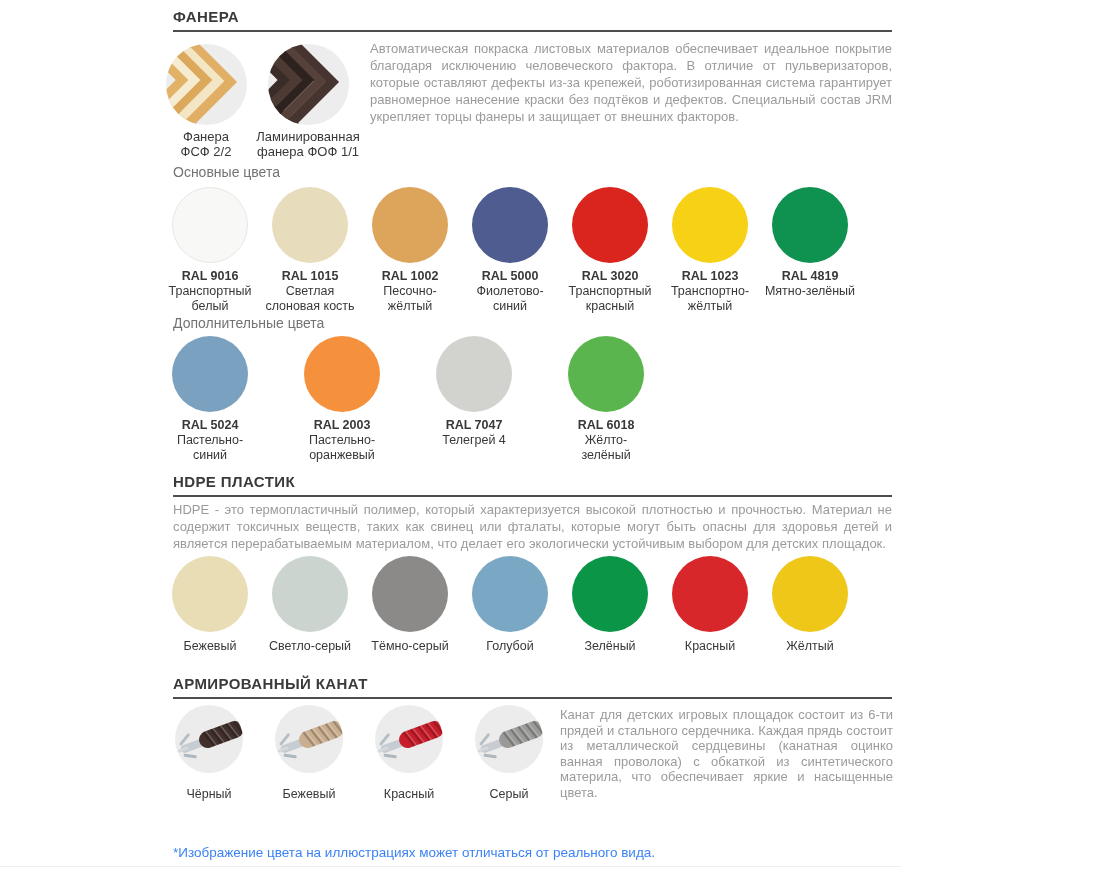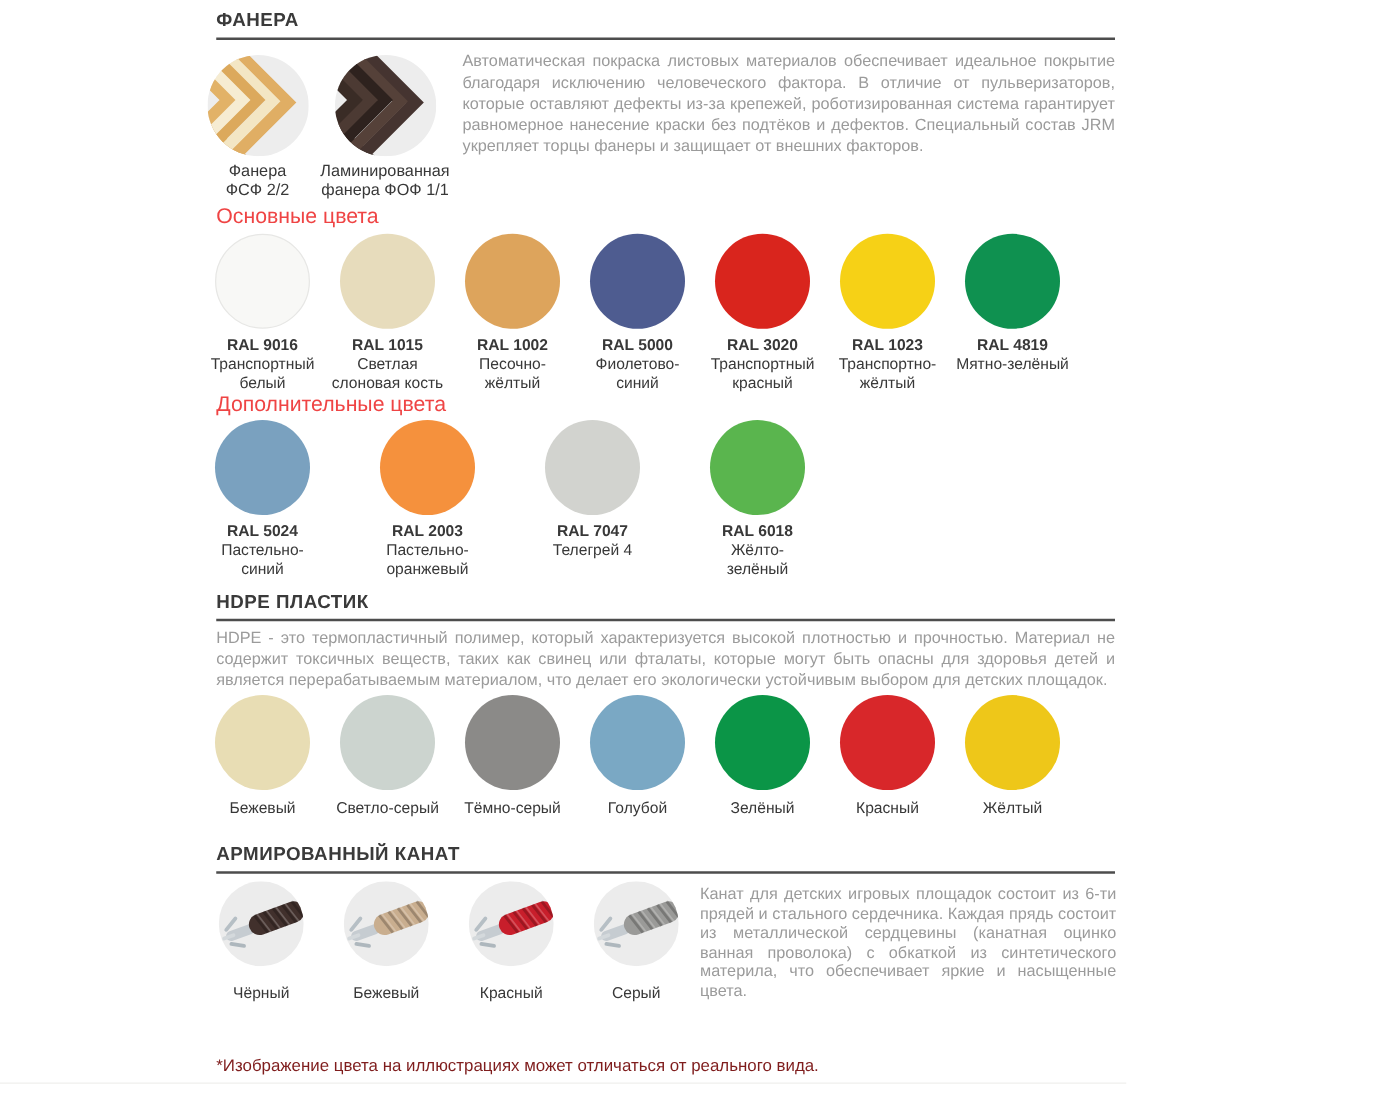--- a/index.html
+++ b/index.html
@@ -10,34 +10,34 @@
   .heading {
     position:absolute; left:173px; width:719px;
     font-size:15px; font-weight:700; color:#3a3a3a; letter-spacing:.4px;
     line-height:16px; padding-bottom:5px; border-bottom:2px solid #4d4d4d;
   }
   .para {
     position:absolute; font-size:13px; line-height:17px; color:#9b9b9b;
     text-align:justify;
   }
   .subtitle {
-    position:absolute; left:173px; font-size:17px; color:#ef4444; line-height:15px;
+    position:absolute; left:173px; font-size:14px; color:#737373; line-height:15px;
   }
   .row { position:absolute; display:flex; }
   .col { width:100px; display:flex; flex-direction:column; align-items:center; }
   .ropecol { width:100px; display:flex; flex-direction:column; align-items:center; }
   .dot { width:76px; height:76px; border-radius:50%; box-sizing:border-box; }
   .code { margin-top:6px; font-size:12.5px; font-weight:700; color:#383838; line-height:15px; text-align:right; }
   .cname { font-size:12.5px; color:#383838; line-height:15px; text-align:center; white-space:pre-line; }
   .hname { margin-top:7px; font-size:12.5px; color:#383838; line-height:15px; text-align:center; }
   .rlabel { margin-top:14px; font-size:12.5px; color:#383838; line-height:15px; text-align:center; }
   .material { position:absolute; width:112px; text-align:center; }
   .material svg { display:block; margin:0 auto; }
   .mlabel { margin-top:4px; font-size:13px; line-height:15px; color:#383838; white-space:pre-line; }
-  .footnote { position:absolute; left:173px; top:845px; font-size:13.5px; color:#7f1d1d; }
+  .footnote { position:absolute; left:173px; top:845px; font-size:13.5px; color:#3b82f6; }
   .bottom-line { position:absolute; left:0; top:866px; width:1110px; height:1px; background:#efefed; }
 </style>
 </head>
 <body>
 
 <div class="page">
 
   <div class="heading" style="top:9px;">ФАНЕРА</div>
 
   <div class="material" style="left:150px; top:44px;">

